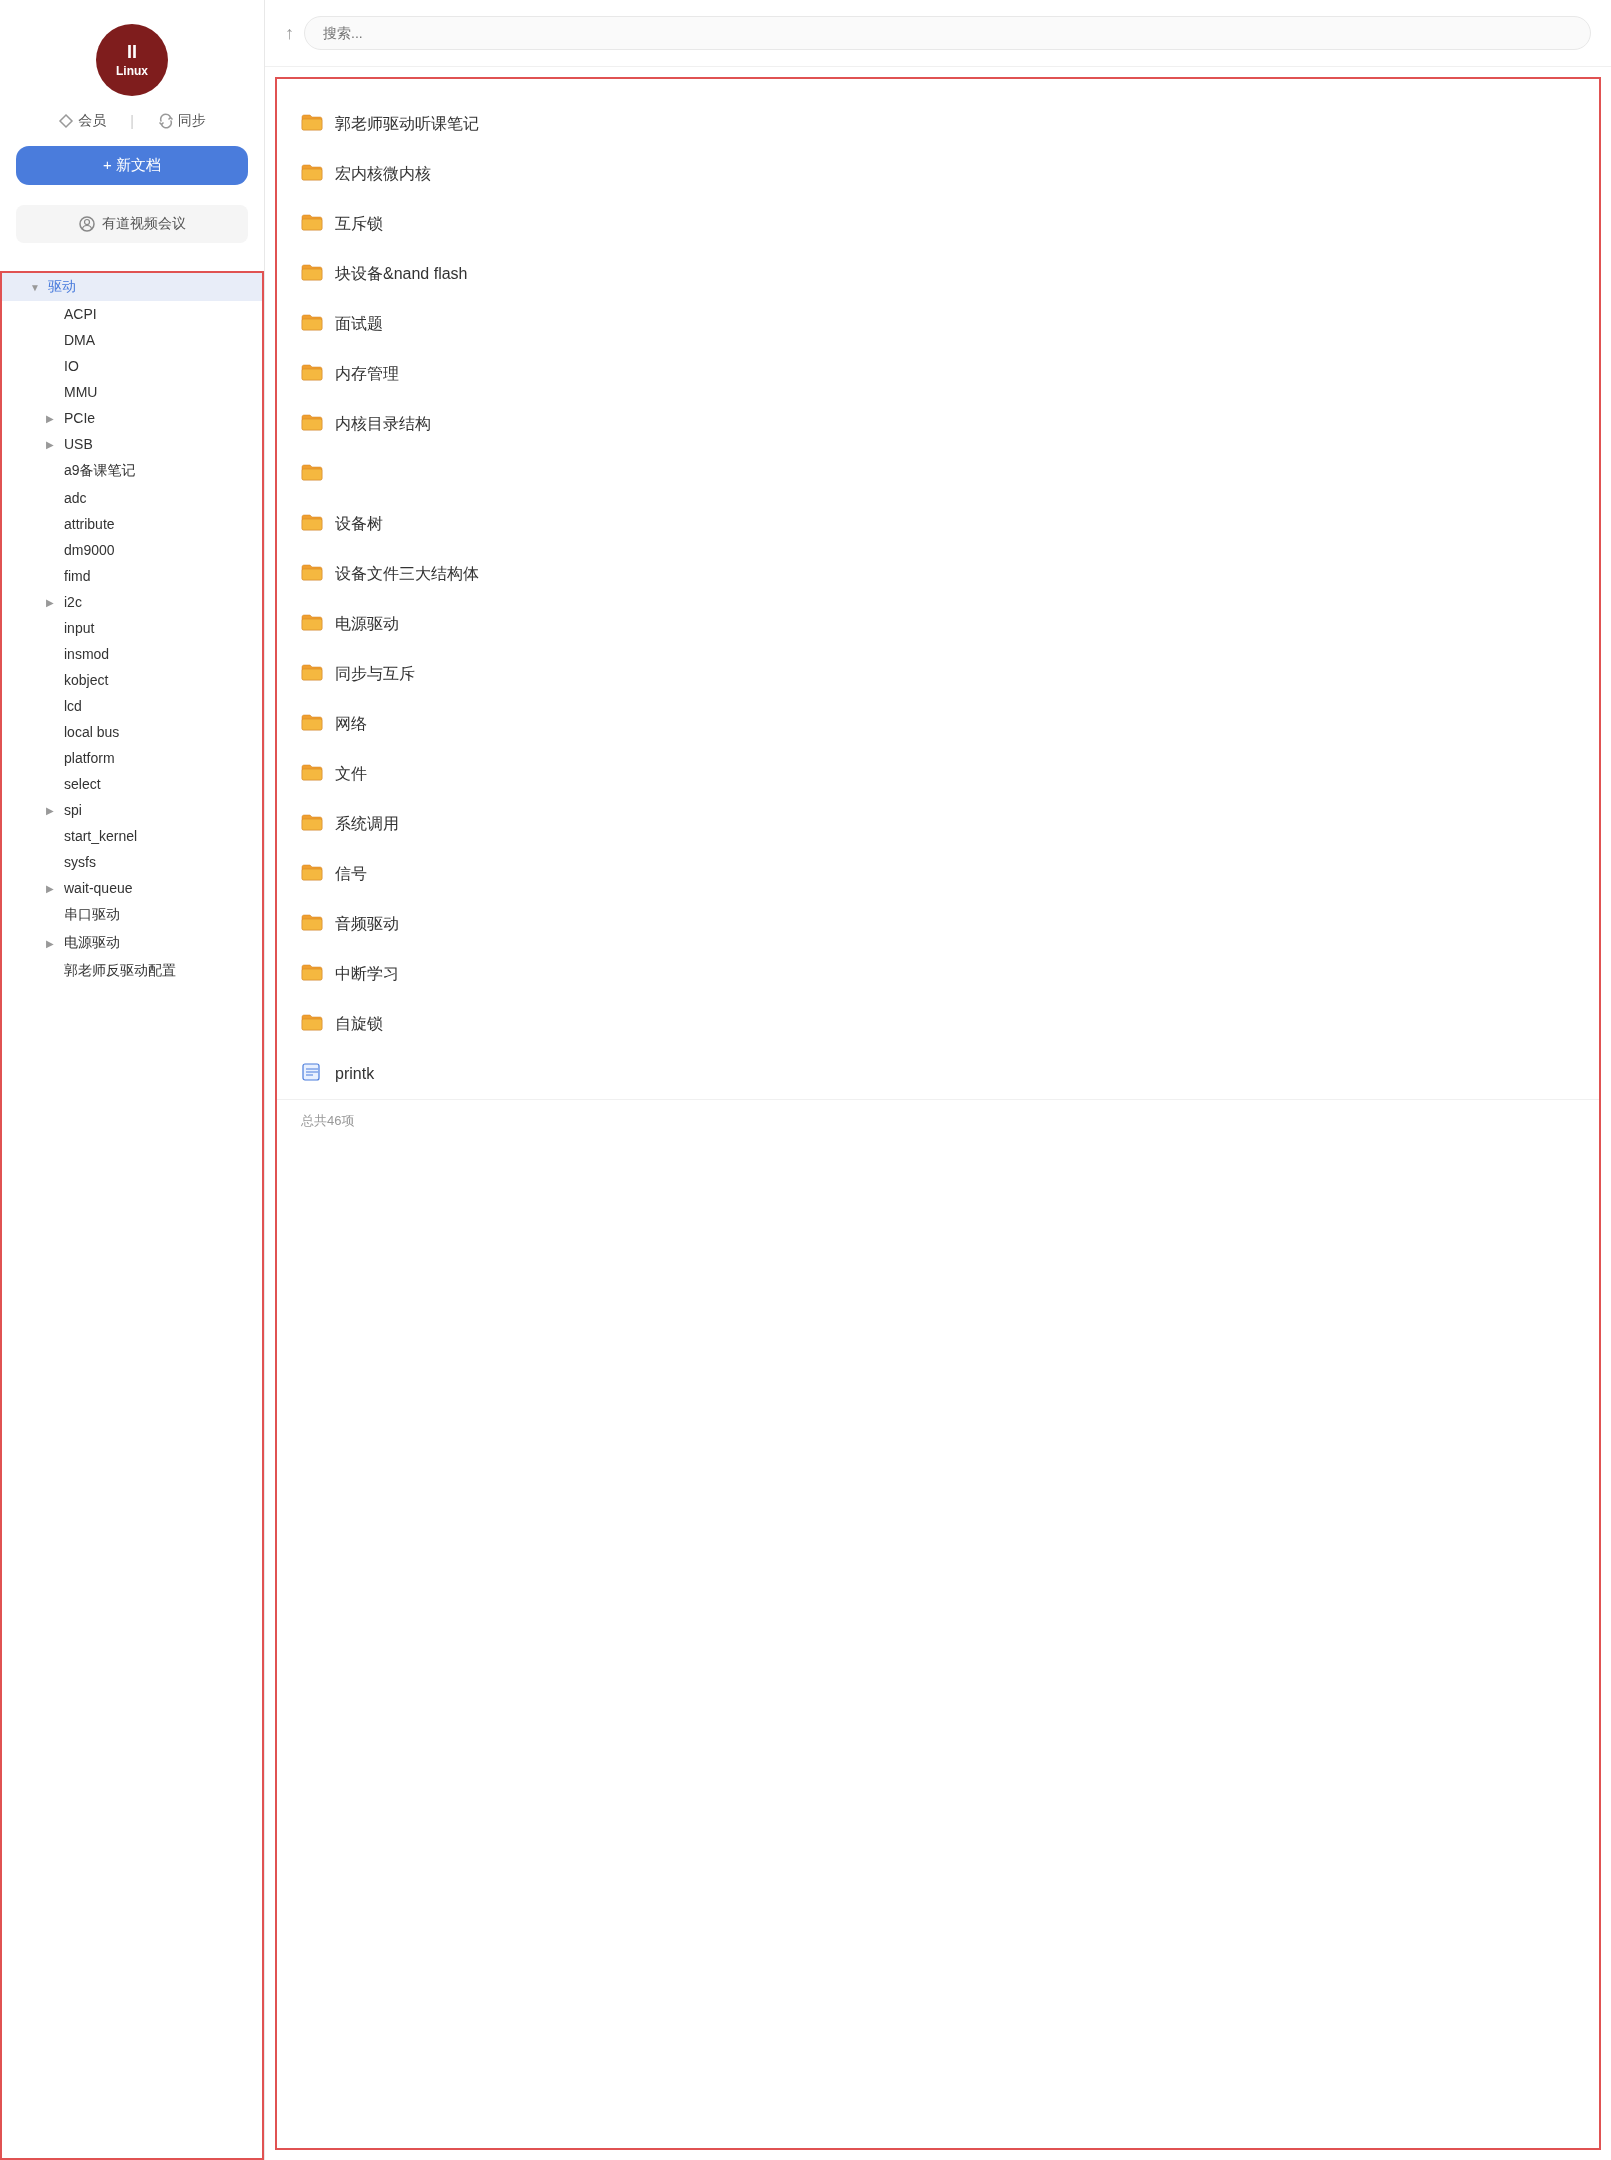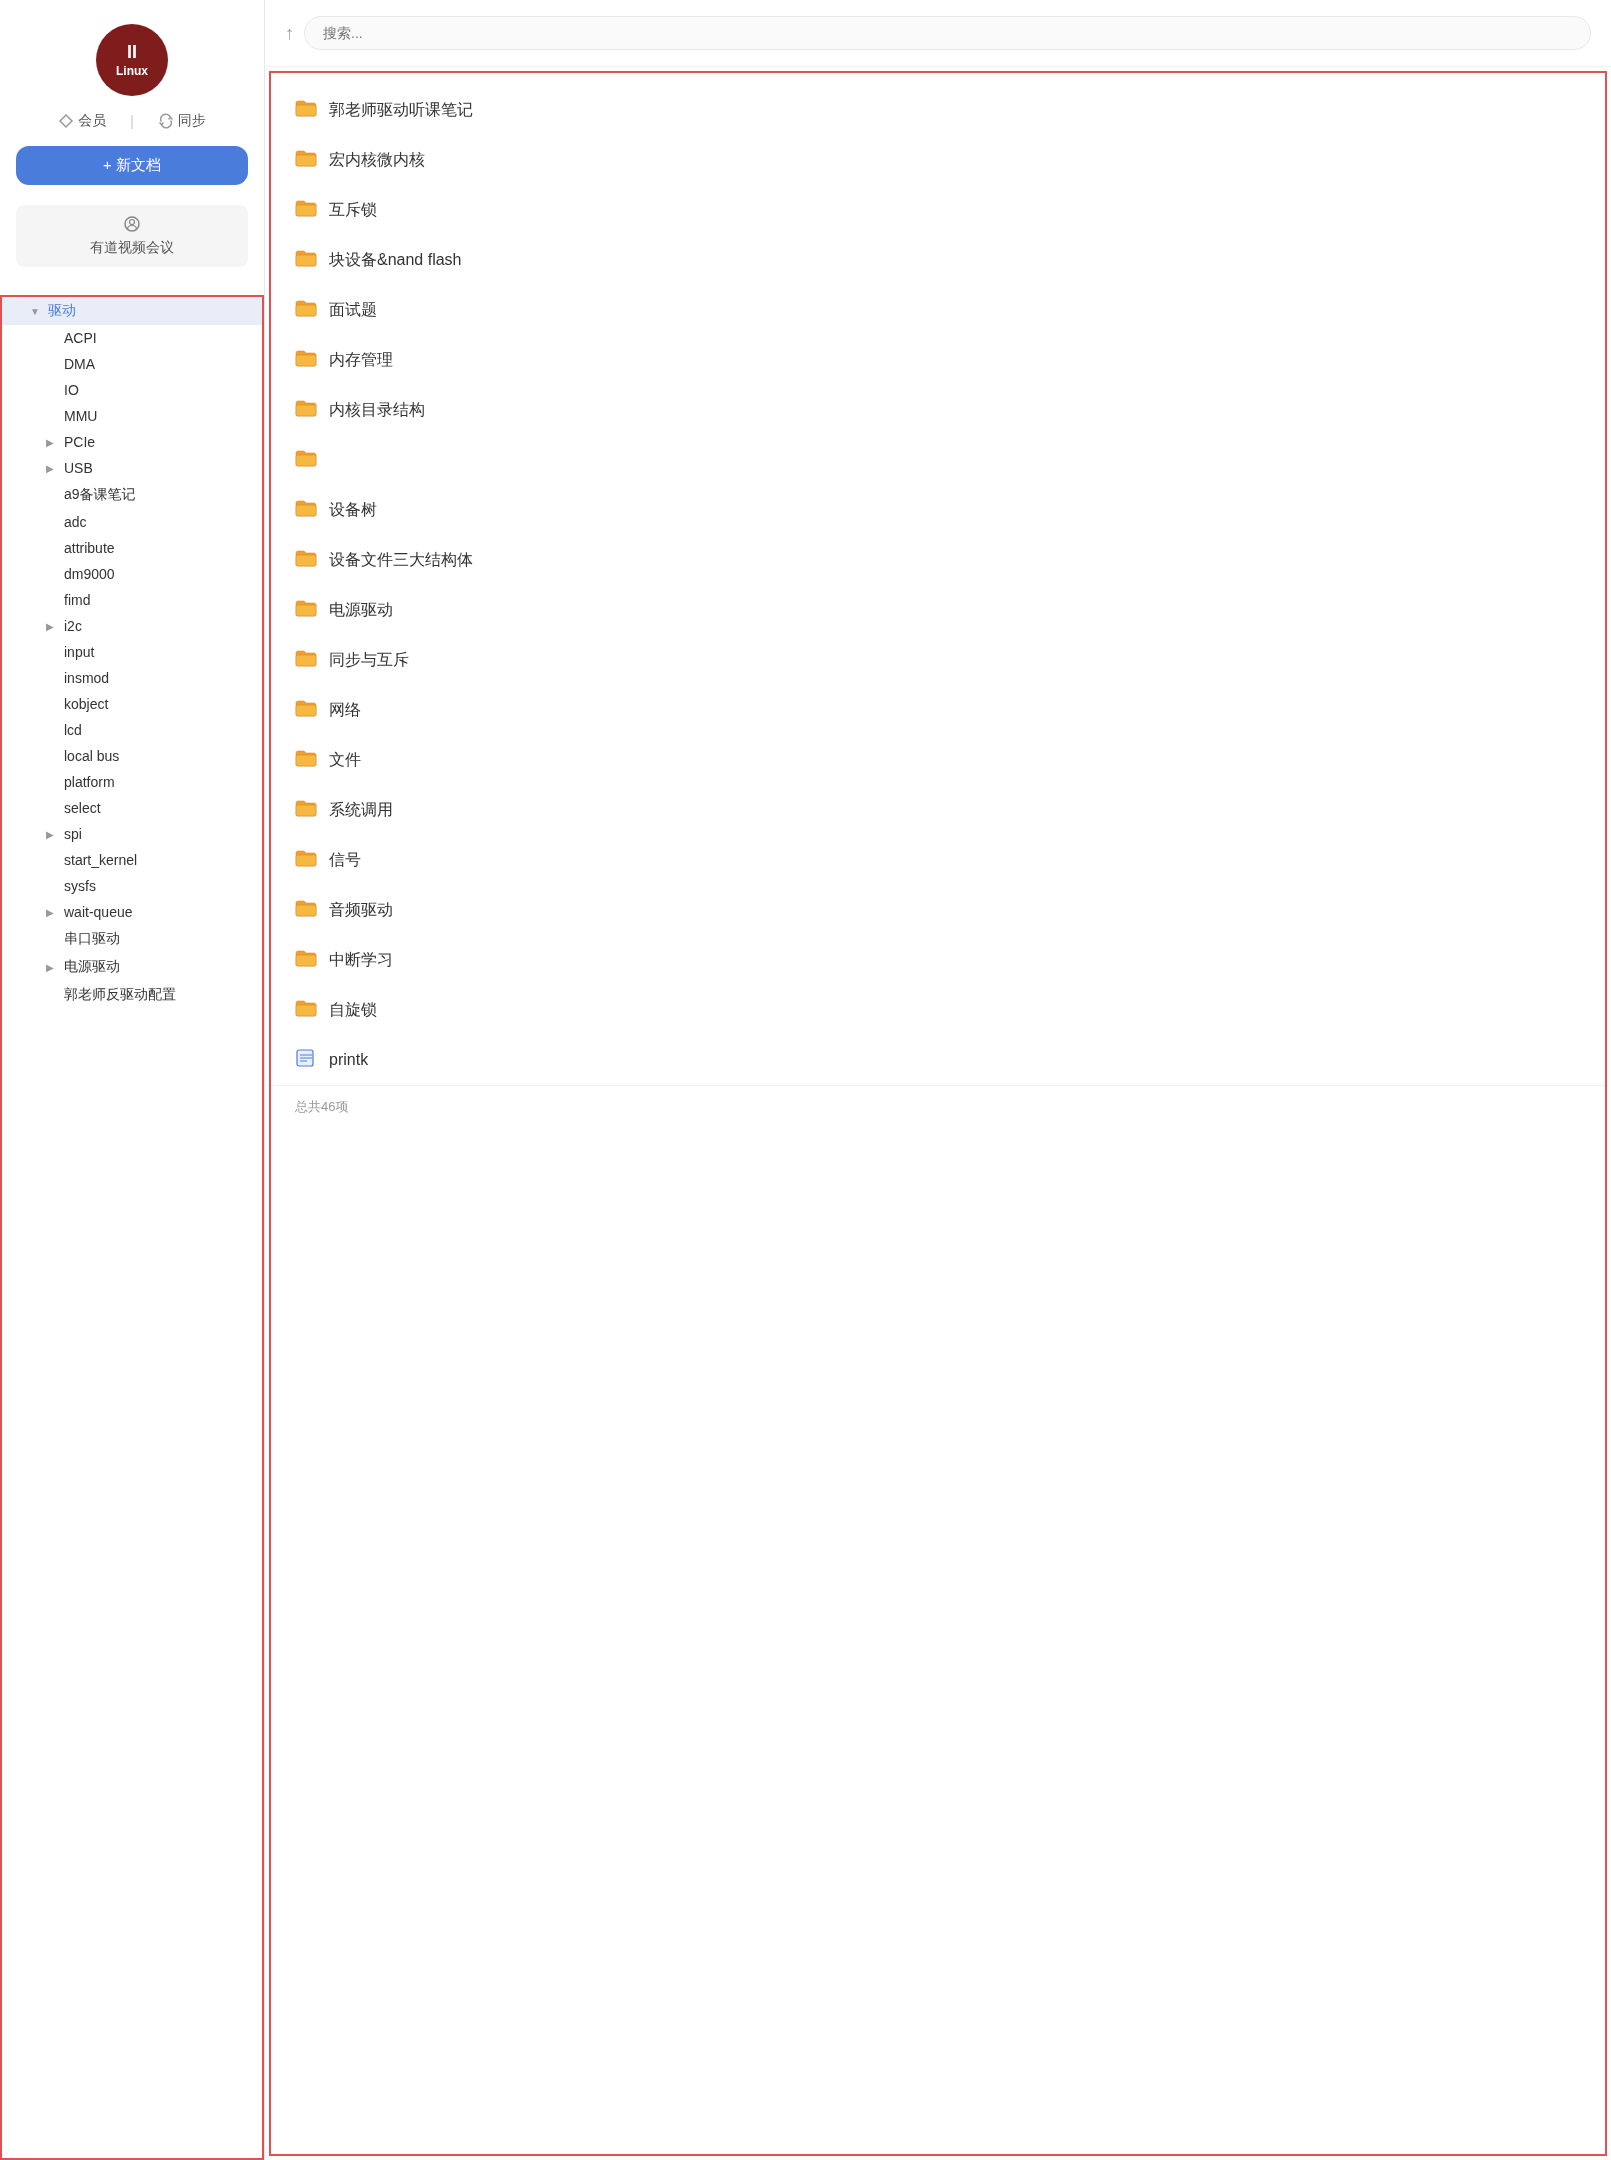--- a/index.html
+++ b/index.html
@@ -82,21 +82,20 @@
       border-radius: 8px;
       padding: 10px 20px;
       font-size: 14px;
       cursor: pointer;
       width: 100%;
       display: flex;
       align-items: center;
       justify-content: center;
       gap: 6px;
       margin-bottom: 16px;
-      flex-direction: column;
     }
 
     .tree-item {
       display: flex;
       align-items: center;
       padding: 5px 12px 5px 16px;
       cursor: pointer;
       font-size: 14px;
       color: #333;
       position: relative;
@@ -155,23 +154,23 @@
       font-size: 14px;
       color: #999;
       outline: none;
       background: #fafafa;
     }
 
     
     .content-list {
       flex: 1;
       overflow-y: auto;
-      padding: 12px 0;
+      padding: 20px 0;
       border: 2px solid #e05252;
-      margin: 4px;
+      margin: 10px;
     }
 
     .content-item {
       display: flex;
       align-items: center;
       padding: 14px 24px;
       cursor: pointer;
       gap: 12px;
     }
 

